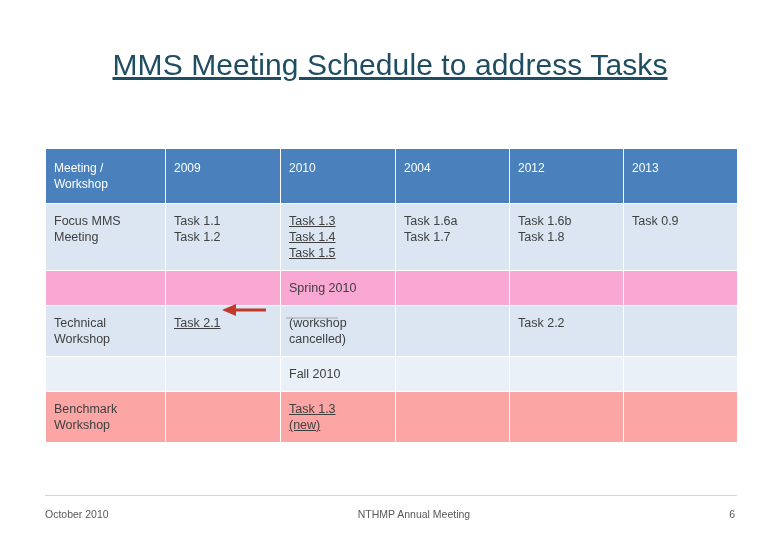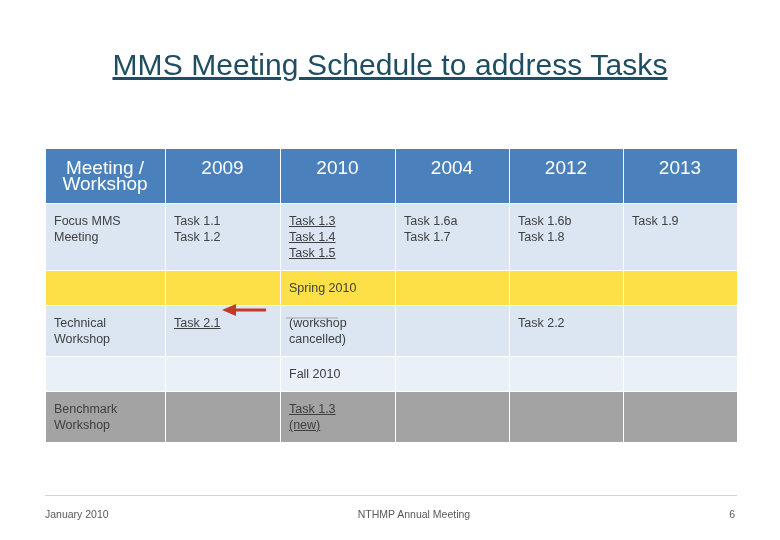--- a/index.html
+++ b/index.html
@@ -48,32 +48,31 @@
     padding: 9px 9px 9px 8px;
     font-size: 12.5px;
     line-height: 16px;
     color: #404040;
     font-weight: normal;
     text-align: left;
   }
   table.schedule thead th {
     background: #4a81bd;
     color: #ffffff;
-    font-size: 19px;
+    font-size: 12px;
     font-weight: normal;
     padding-top: 11px;
     padding-bottom: 11px;
     line-height: 16px;
-    text-align: center;
   }
   tr.band-a td { background: #dce6f2; margin-top: 41px; }
-  tr.band-b td { background: #fde047; }
+  tr.band-b td { background: #f9a8d4; }
   tr.band-c td { background: #dce6f2; }
   tr.band-d td { background: #eaf0f8; margin-top: 25px; }
-  tr.band-e td { background: #a3a3a3; }
+  tr.band-e td { background: #fca5a5; }
   .red { color: #c0392b; text-decoration: underline; }
   .gray-strike { color: #a6a6a6; }
   .tall { height: 50px; }
   .short td { padding-top: 5px; padding-bottom: 5px; height: 16px; }
   col.c0 { width: 120px; }
   col.c1 { width: 115px; }
   col.c2 { width: 115px; }
   col.c3 { width: 114px; }
   col.c4 { width: 114px; }
   col.c5 { width: 114px; }
@@ -146,21 +145,21 @@
         </tr>
       </thead>
       <tbody>
 
         <tr class="band-a tall">
           <td>Focus MMS Meeting</td>
           <td>Task 1.1<br>Task 1.2</td>
           <td class="red">Task 1.3<br>Task 1.4<br>Task 1.5</td>
           <td>Task 1.6a<br>Task 1.7</td>
           <td>Task 1.6b<br>Task 1.8</td>
-          <td>Task 1.9</td>
+          <td>Task 0.9</td>
         </tr>
 
         <tr class="band-b short">
           <td></td>
           <td></td>
           <td>Spring 2010</td>
           <td></td>
           <td></td>
           <td></td>
         </tr>
@@ -198,17 +197,17 @@
 
   <svg class="arrow-overlay" viewBox="0 0 780 540" width="780" height="540">
     <g>
       <line x1="266" y1="310" x2="228" y2="310" stroke="#c0392b" stroke-width="3"></line>
       <polygon points="222,310 236,304 236,316" fill="#c0392b"></polygon>
     </g>
     <line x1="286" y1="318" x2="338" y2="318" stroke="#a6a6a6" stroke-width="1"></line>
   </svg>
 
   <div class="footer-line"></div>
-  <div class="footer-left">January 2010</div>
+  <div class="footer-left">October 2010</div>
   <div class="footer-center">NTHMP Annual Meeting</div>
   <div class="footer-right">6</div>
 
 </div>
 
 </body></html>

